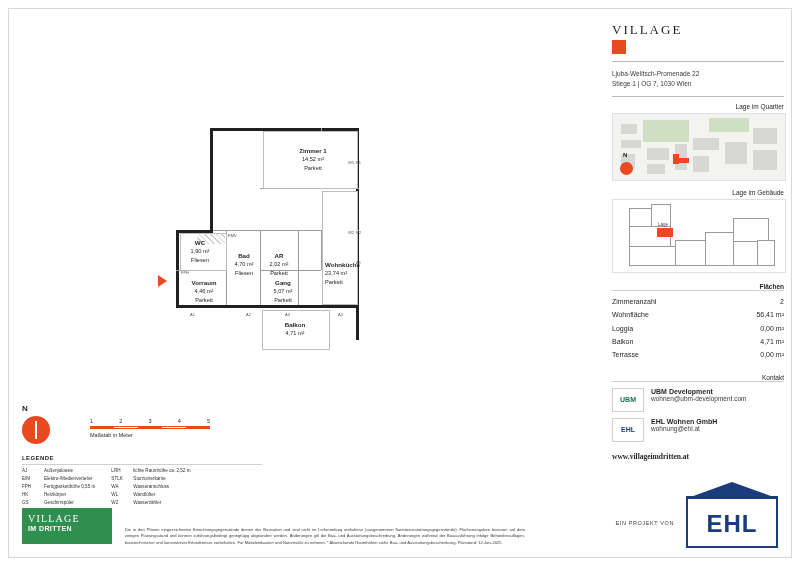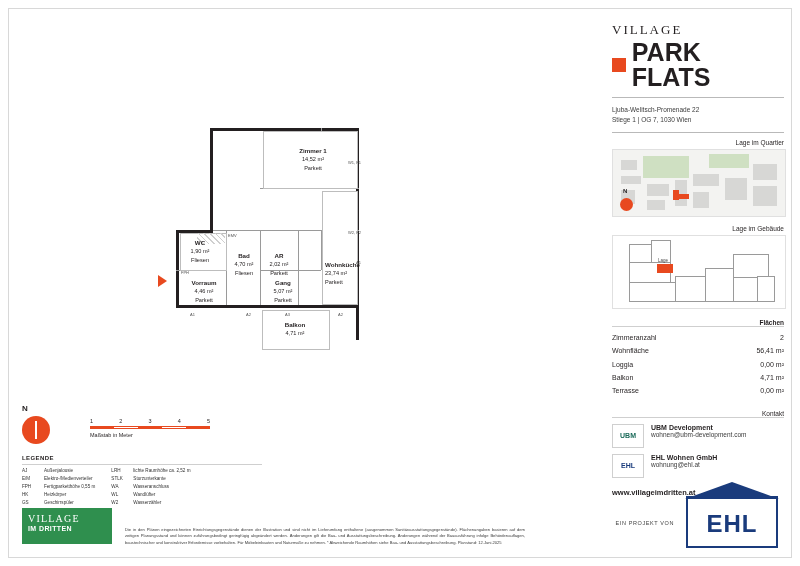--- a/index.html
+++ b/index.html
@@ -35,21 +35,21 @@
   .fl-head{display:flex;justify-content:flex-end;font-size:6.5px;margin-top:10px;}
   .fl-row{display:flex;justify-content:space-between;font-size:7px;line-height:1.9;color:#231f20;}
   .fl-row .v{color:#231f20;}
 
   .kontakt{font-size:6.5px;text-align:right;margin-top:12px;}
   .ct{display:flex;align-items:flex-start;gap:7px;margin-top:6px;}
   .ct-logo{width:30px;height:22px;border:1px solid #cfcfcf;display:flex;align-items:center;justify-content:center;font-size:7px;font-weight:bold;color:#1b6b5a;}
   .ct-logo.ehl{color:#1a3b7c;}
   .ct-t1{font-size:7px;font-weight:bold;}
   .ct-t2{font-size:6.5px;color:#3b3b3b;}
-  .www{font-size:7.5px;font-weight:bold;color:#231f20;margin-top:10px;text-align:left;}
+  .www{font-size:7.5px;font-weight:bold;color:#231f20;margin-top:10px;text-align:left;font-family:Liberation Serif, serif;}
 
   
   .ehl-mark{position:absolute;right:22px;bottom:18px;width:92px;height:66px;}
   .ehl-house{position:absolute;left:0;bottom:0;width:92px;height:52px;border:2px solid #1a3b7c;box-sizing:border-box;}
   .ehl-roof{position:absolute;left:-1px;top:0;width:0;height:0;border-left:47px solid transparent;border-right:47px solid transparent;border-bottom:17px solid #1a3b7c;}
   .ehl-txt{position:absolute;left:0;right:0;bottom:10px;text-align:center;font-size:24px;font-weight:bold;color:#1a3b7c;letter-spacing:1px;}
   .ein-projekt{position:absolute;right:126px;bottom:40px;font-size:5.5px;color:#444;letter-spacing:.6px;}
 
   
   .plan{position:absolute;left:150px;top:120px;width:340px;height:260px;}
@@ -90,21 +90,20 @@
 <body>
 
 <div class="page">
   <div class="frame"></div>
 
   <div class="right">
 
     <div class="brand-village">VILLAGE</div>
     <div class="brand-bar">
       <div class="brand-sq"></div>
-      <div class="brand-park">PARK FLATS</div>
     </div>
     <div class="rule"></div>
     <div class="addr">
       <div>Ljuba-Welitsch-Promenade 22</div>
       <div>Stiege 1 | OG 7, 1030 Wien</div>
     </div>
     <div class="rule"></div>
 
     <div class="sec-label">Lage im Quartier</div>
     <div class="map-box">

